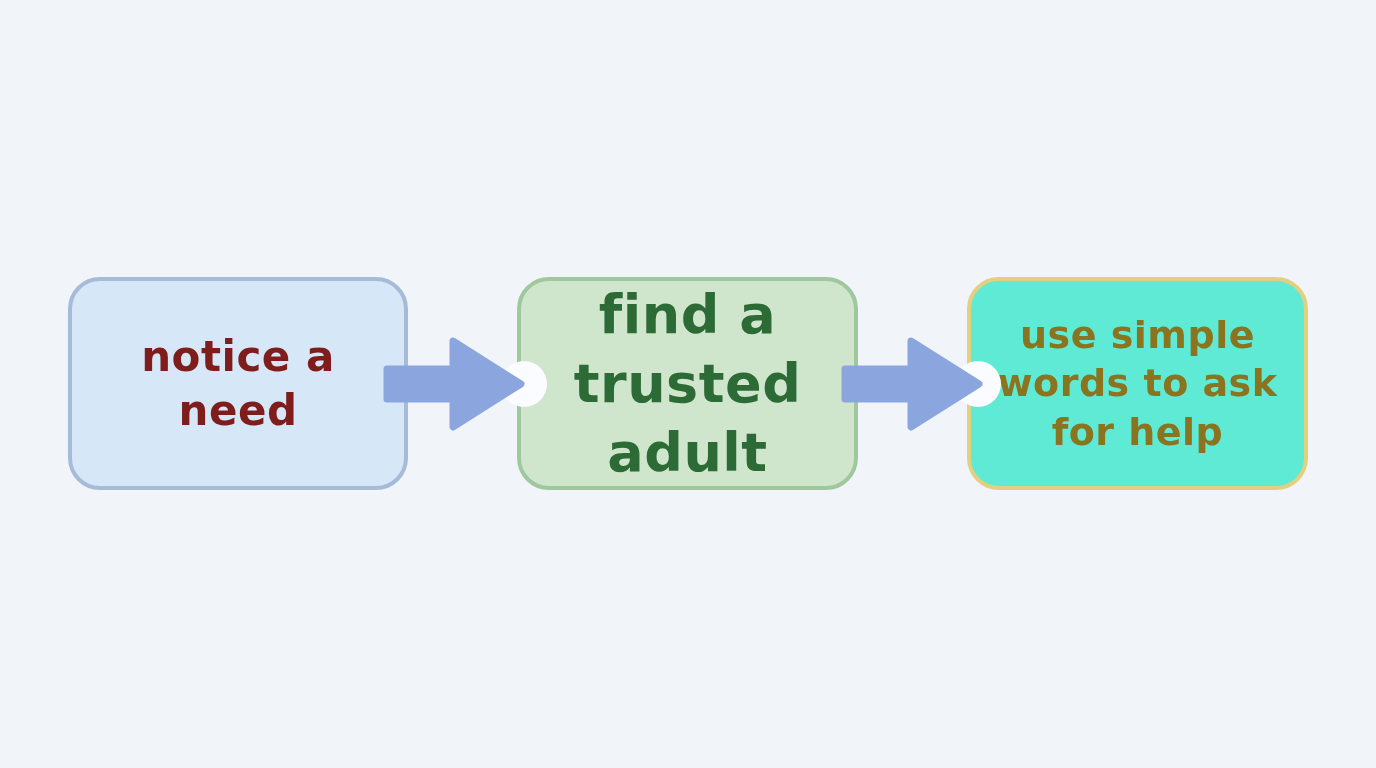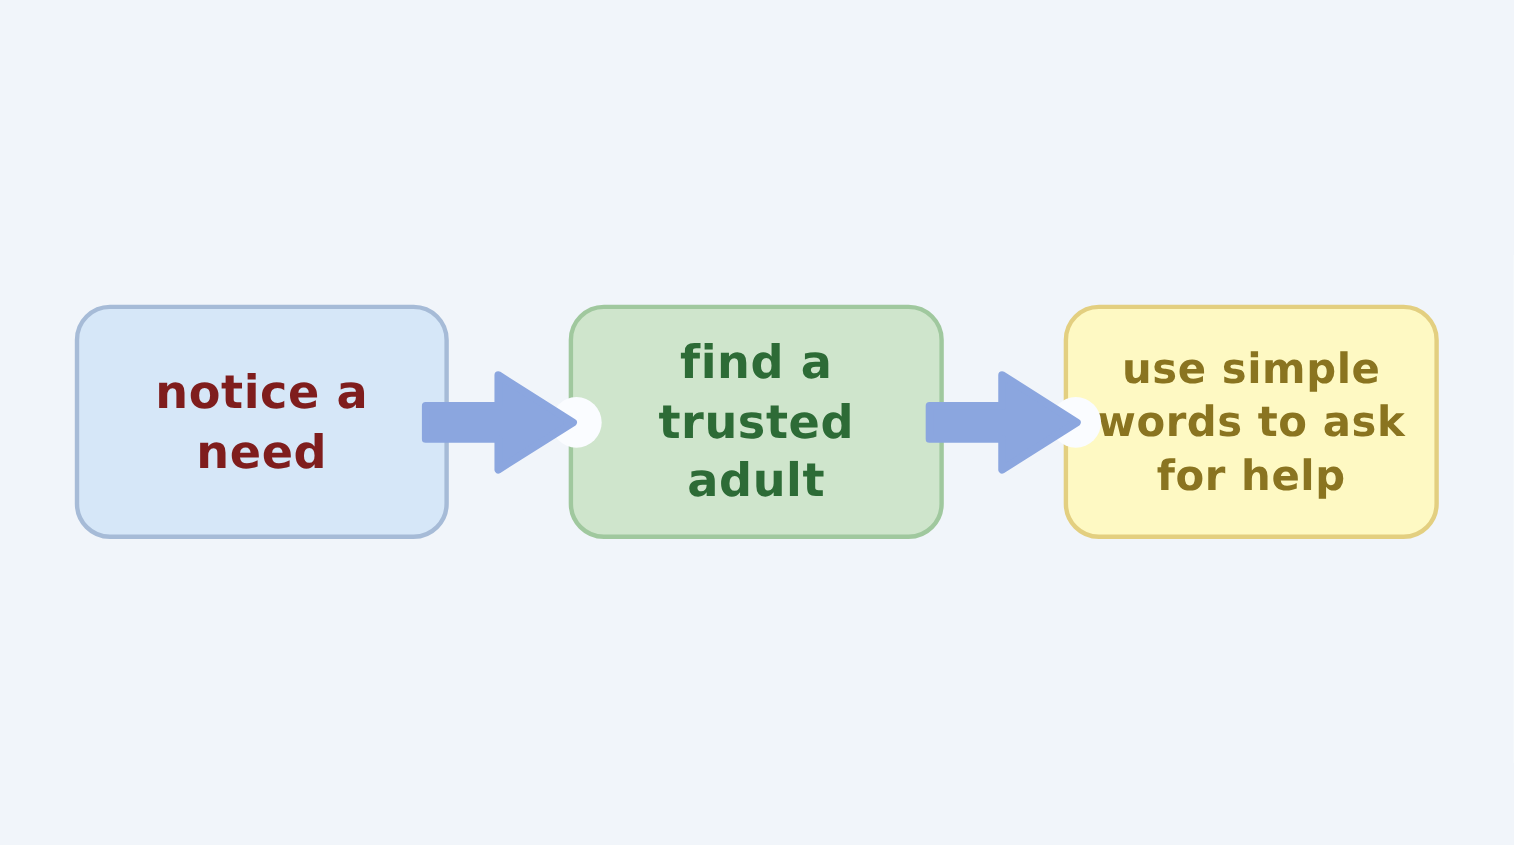--- a/index.html
+++ b/index.html
@@ -24,21 +24,21 @@
     align-items: center;
     justify-content: center;
     text-align: center;
     font-weight: 700;
     line-height: 1.28;
     white-space: pre-line;
     letter-spacing: 0.5px;
     z-index: 1;
   }
   .step-0 { left: 68px;  width: 340px; font-size: 42px; }
-  .step-1 { left: 517px; width: 341px; font-size: 42px; text-align: center; }
+  .step-1 { left: 517px; width: 341px; font-size: 54px; text-align: center; }
   .step-2 { left: 967px; width: 341px; font-size: 38px; }
   .tip-notch {
     position: absolute;
     width: 46px;
     height: 46px;
     border-radius: 50%;
     z-index: 2;
   }
   .notch-1 { left: 501px; top: 361px; }
   .notch-2 { left: 955px; top: 361px; }
@@ -57,21 +57,21 @@
 
 <div class="canvas" style="background-color: rgb(241, 245, 250);">
 
   <div class="step-box step-0" style="background-color: rgb(214, 231, 248); border-color: rgb(166, 187, 215); color: #7f1d1d;">notice a
 need</div>
 
   <div class="step-box step-1" style="background-color: rgb(207, 229, 204); border-color: rgb(160, 200, 158); color: rgb(45, 107, 54);">find a
 trusted
 adult</div>
 
-  <div class="step-box step-2" style="background-color: #fef9c3; border-color: rgb(227, 207, 128); color: rgb(138, 116, 32);">use simple
+  <div class="step-box step-2" style="background-color: #5eead4; border-color: rgb(227, 207, 128); color: rgb(138, 116, 32);">use simple
 words to ask
 for help</div>
 
   <div class="tip-notch notch-1" style="background-color: rgb(250, 252, 255);"></div>
   <div class="tip-notch notch-2" style="background-color: rgb(250, 252, 255);"></div>
 
   <svg class="arrow arrow-1" viewBox="0 0 145 110">
     <polygon points="4,40 70,40 70,12 138,55 70,98 70,70 4,70" stroke-width="7" stroke-linejoin="round" style="fill: rgb(139, 166, 223); stroke: rgb(139, 166, 223);"></polygon>
   </svg>
 

